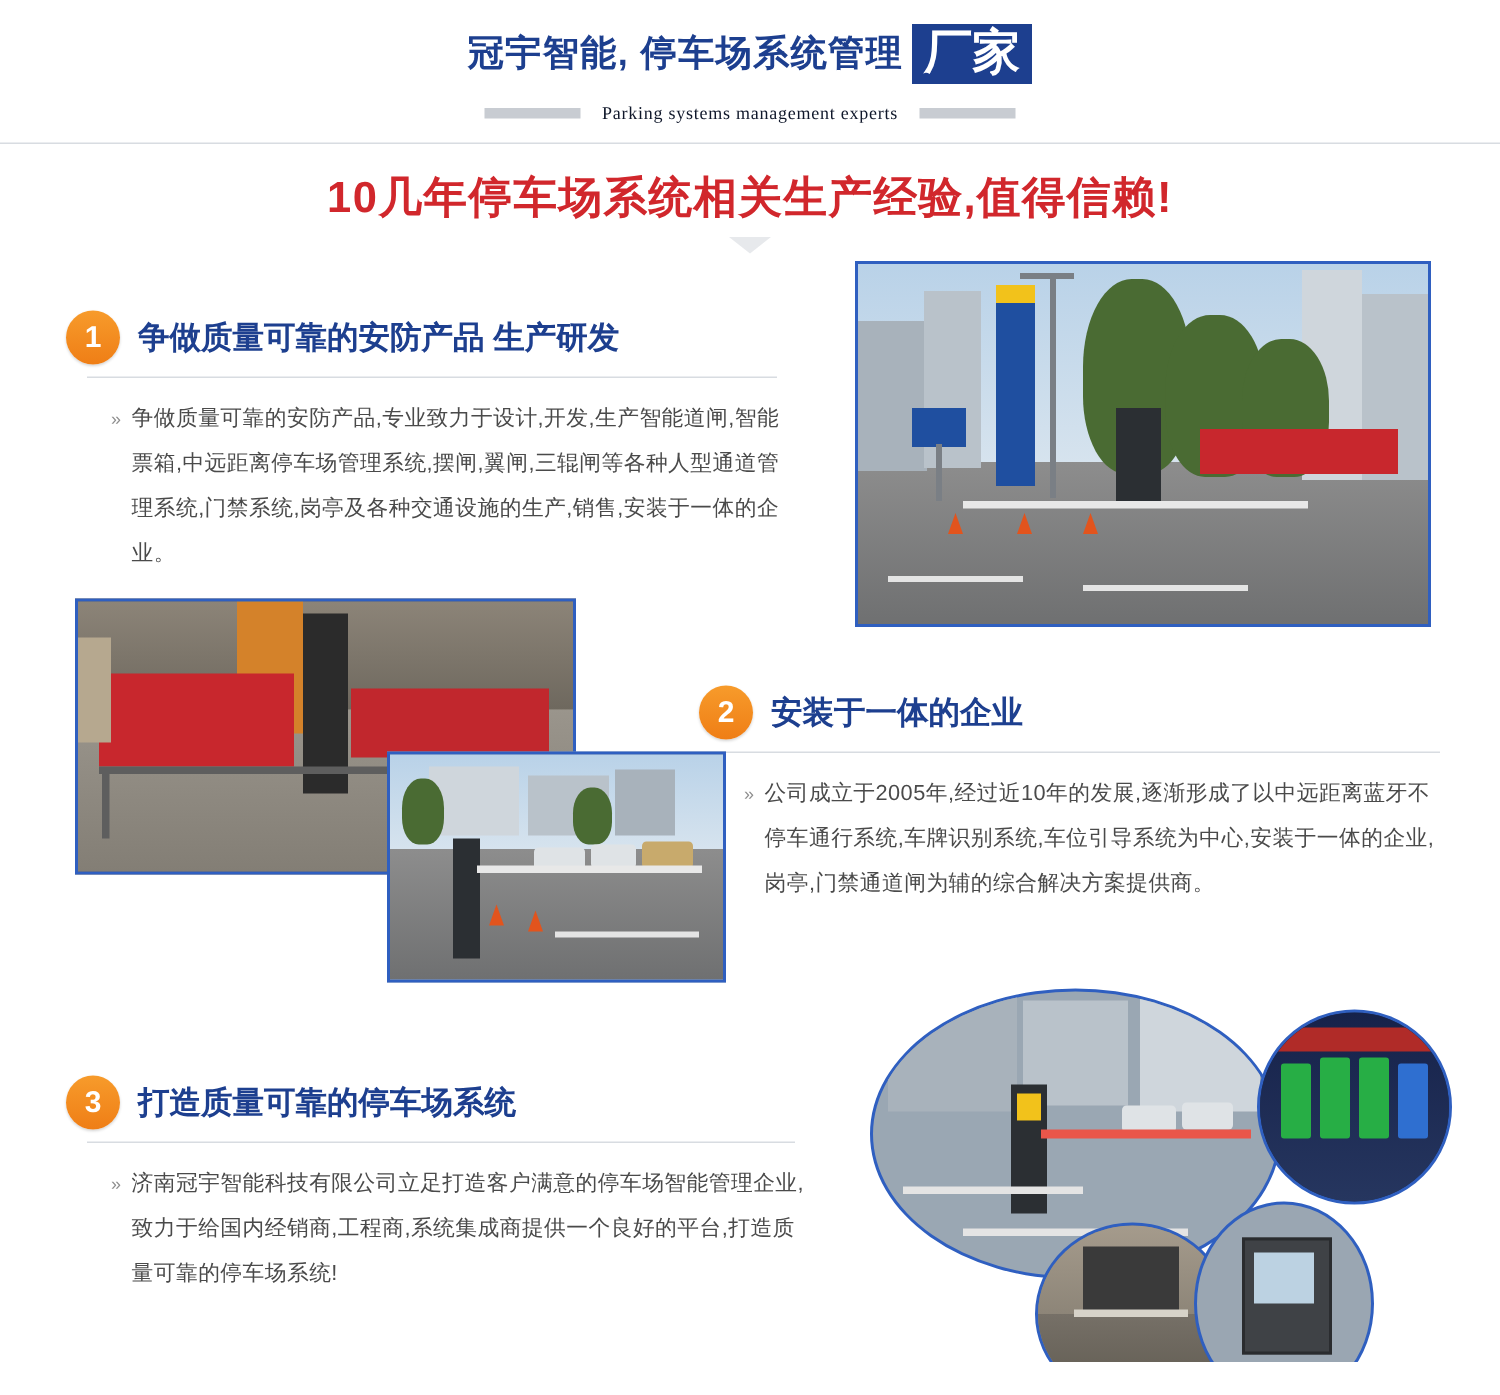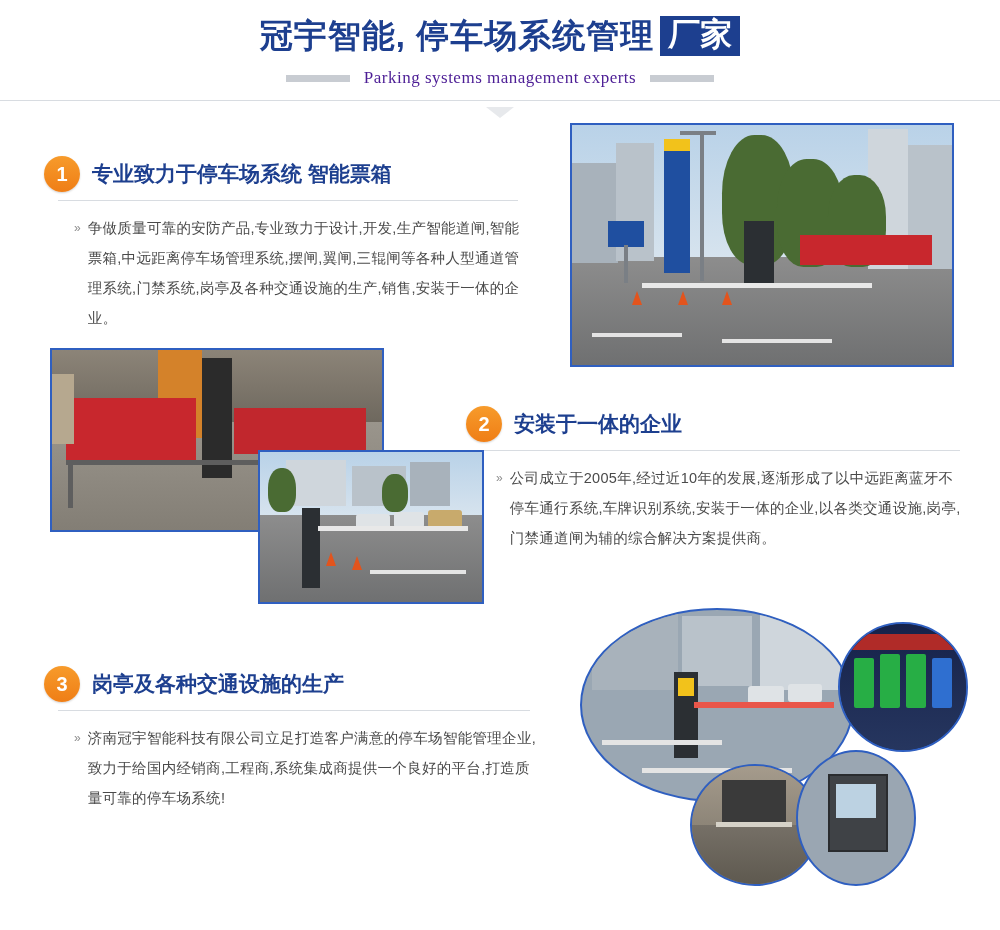--- a/index.html
+++ b/index.html
@@ -23,21 +23,21 @@
     padding-top: 16px;
     text-align: center;
   }
   .title-row {
     display: flex;
     align-items: center;
     justify-content: center;
     gap: 0px;
   }
   .title-main {
-    font-size: 33px;
+    font-size: 24px;
     font-weight: bold;
     color: #1d3f8f;
     letter-spacing: 1px;
     line-height: 1.2;
     white-space: nowrap;
   }
   .title-badge {
     display: inline-block;
     background: #1d3f8f;
     color: #ffffff;
@@ -54,22 +54,22 @@
     justify-content: center;
     gap: 14px;
   }
   .sub-bar {
     width: 64px;
     height: 7px;
     background: #c8ccd2;
   }
   .subtitle-en {
     font-family: "Liberation Serif", serif;
-    font-size: 17px;
-    color: #4c1d95;
+    font-size: 12px;
+    color: #0f172a;
     letter-spacing: 0.5px;
     white-space: nowrap;
   }
   .divider-line {
     margin-top: 12px;
     width: 1000px;
     height: 1px;
     background: #d8dce1;
   }
   .slogan {
@@ -204,28 +204,29 @@
   <div class="title-row">
     <span class="title-main">冠宇智能, 停车场系统管理</span>
     <span class="title-badge">厂家</span>
   </div>
   <div class="subtitle-row">
     <span class="sub-bar"></span>
     <span class="subtitle-en">Parking systems management experts</span>
     <span class="sub-bar"></span>
   </div>
   <div class="divider-line"></div>
+  <div class="slogan">10几年停车场系统相关生产经验,值得信赖!</div>
   <div class="slogan-caret"></div>
 </div>
 
 <div class="section" style="height:250px;">
   <div style="position:absolute; left:44px; top:38px; width:480px;">
     <div class="sec-head">
       <div class="num-badge">1</div>
-      <div class="sec-title">专业致力于停车场系统 智能票箱</div>
+      <div class="sec-title">争做质量可靠的安防产品 生产研发</div>
     </div>
     <div class="sec-underline" style="width:460px; margin-left:14px;"></div>
     <div class="bullet-list" style="padding-left:30px;">
       <div class="bullet">
         <span class="bullet-mark">»</span>
         <span class="bullet-text" style="width:440px;">争做质量可靠的安防产品,专业致力于设计,开发,生产智能道闸,智能票箱,中远距离停车场管理系统,摆闸,翼闸,三辊闸等各种人型通道管理系统,门禁系统,岗亭及各种交通设施的生产,销售,安装于一体的企业。</span>
       </div>
     </div>
   </div>
 
@@ -259,21 +260,21 @@
 <div class="section" style="height:250px;">
   <div style="position:absolute; left:466px; top:38px; width:500px;">
     <div class="sec-head">
       <div class="num-badge">2</div>
       <div class="sec-title">安装于一体的企业</div>
     </div>
     <div class="sec-underline" style="width:480px; margin-left:14px;"></div>
     <div class="bullet-list" style="padding-left:30px;">
       <div class="bullet">
         <span class="bullet-mark">»</span>
-        <span class="bullet-text" style="width:462px;">公司成立于2005年,经过近10年的发展,逐渐形成了以中远距离蓝牙不停车通行系统,车牌识别系统,安装于一体的企业,以各类交通设施,岗亭,门禁通道闸为辅的综合解决方案提供商。</span>
+        <span class="bullet-text" style="width:462px;">公司成立于2005年,经过近10年的发展,逐渐形成了以中远距离蓝牙不停车通行系统,车牌识别系统,车位引导系统为中心,安装于一体的企业,岗亭,门禁通道闸为辅的综合解决方案提供商。</span>
       </div>
     </div>
   </div>
 
   <div class="photo" style="left:50px; top:-20px; width:330px; height:180px; background:#7d7569;">
     <div style="position:absolute; left:0; right:0; top:0; height:40%; background:linear-gradient(180deg,#8c8478,#6e685e);"></div>
     <div style="position:absolute; left:0; right:0; bottom:0; height:60%; background:linear-gradient(180deg,#9a958c,#837e75);"></div>
     <div style="position:absolute; left:106px; top:0; width:44px; height:88px; background:#d4822a;"></div>
     <div style="position:absolute; left:150px; top:8px; width:30px; height:120px; background:#2b2b2b;"></div>
     <div class="banner-red" style="left:14px; top:48px; width:130px; height:62px;"></div>
@@ -300,21 +301,21 @@
     <div class="cone" style="left:66px; top:100px;"></div>
     <div class="cone" style="left:92px; top:104px;"></div>
     <div class="road-line" style="left:110px; top:118px; width:96px; height:4px;"></div>
   </div>
 </div>
 
 <div class="section" style="height:260px;">
   <div style="position:absolute; left:44px; top:48px; width:500px;">
     <div class="sec-head">
       <div class="num-badge">3</div>
-      <div class="sec-title">岗亭及各种交通设施的生产</div>
+      <div class="sec-title">打造质量可靠的停车场系统</div>
     </div>
     <div class="sec-underline" style="width:472px; margin-left:14px;"></div>
     <div class="bullet-list" style="padding-left:30px;">
       <div class="bullet">
         <span class="bullet-mark">»</span>
         <span class="bullet-text" style="width:456px;">济南冠宇智能科技有限公司立足打造客户满意的停车场智能管理企业,致力于给国内经销商,工程商,系统集成商提供一个良好的平台,打造质量可靠的停车场系统!</span>
       </div>
     </div>
   </div>
 

